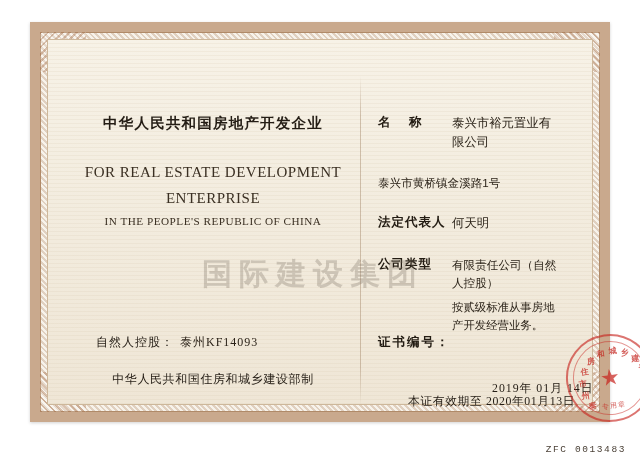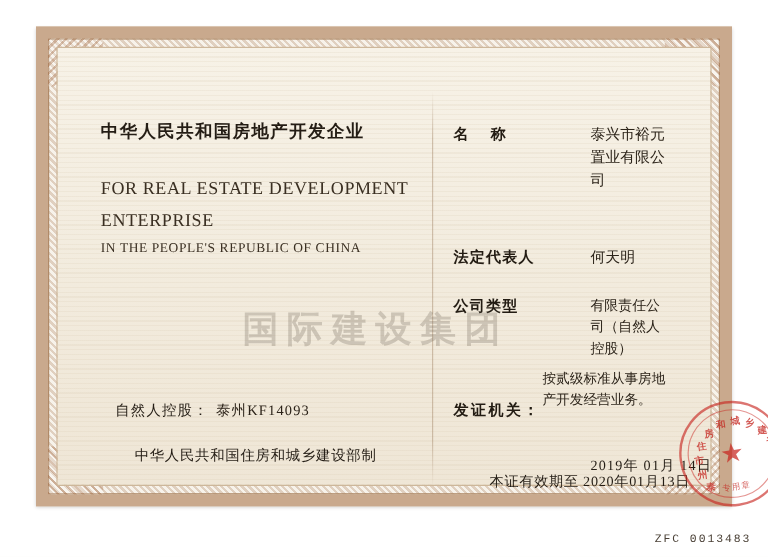--- a/index.html
+++ b/index.html
@@ -84,23 +84,23 @@
   
   .content {
     position: absolute;
     left: 26px; top: 26px; right: 26px; bottom: 26px;
   }
 
   
   .left-col {
     position: absolute;
     left: 10px;
-    top: 34px;
+    top: 48px;
     width: 258px;
-    text-align: left;
+    text-align: center;
     color: #2a2319;
   }
   .cn-head {
     font-family: "Liberation Serif", serif;
     font-size: 14.5px;
     letter-spacing: 1.2px;
     color: #241d15;
     font-weight: 700;
   }
   .cn-title {
@@ -153,45 +153,44 @@
     top: 10px;
     width: 1px;
     height: 330px;
     background: linear-gradient(180deg, rgba(160,130,100,0) 0%, rgba(160,130,100,0.45) 12%, rgba(160,130,100,0.45) 88%, rgba(160,130,100,0) 100%);
   }
 
   
   .right-col {
     position: absolute;
     left: 304px;
-    top: 38px;
+    top: 48px;
     right: 6px;
   }
   .field {
     display: flex;
     align-items: flex-start;
     margin-bottom: 22px;
   }
   .field .lbl {
     width: 74px;
     flex: 0 0 74px;
     font-family: "Liberation Serif", serif;
     font-size: 12.5px;
     font-weight: 700;
     color: #231c13;
     letter-spacing: 3px;
   }
   .field .lbl.wide { letter-spacing: 1px; }
   .field .val {
-    font-family: Liberation Mono, monospace;
+    font-family: Liberation Sans, sans-serif;
     font-size: 11.6px;
     color: #2c241a;
     line-height: 1.55;
     flex: 1;
-    margin-left: 40px;
   }
   .field .val.big { font-size: 12.4px; }
   .sub-note {
     font-family: "Liberation Serif", serif;
     font-size: 11.4px;
     color: #2c241a;
     margin-top: 6px;
     margin-left: 0px;
     line-height: 1.6;
   }
@@ -337,38 +336,39 @@
         <div class="v-div"></div>
 
         <div class="right-col">
 
           <div class="field">
             <div class="lbl">名　称</div>
             <div class="val big">泰兴市裕元置业有限公司</div>
           </div>
 
           <div class="field">
+            <div class="val">泰兴市黄桥镇金溪路1号</div>
           </div>
 
           <div class="field">
             <div class="lbl wide">法定代表人</div>
             <div class="val big">何天明</div>
           </div>
 
           <div class="field">
             <div class="lbl wide">公司类型</div>
             <div>
               <div class="val">有限责任公司（自然人控股）</div>
               <div class="sub-note">按贰级标准从事房地产开发经营业务。</div>
             </div>
           </div>
 
         </div>
 
-        <div class="issue-org">发证机关：</div>
+        <div class="issue-org">证书编号：</div>
 
         <div class="date-line">
           <span>2019</span><span>年</span>
           <span>01</span><span>月</span>
           <span>14</span><span>日</span>
         </div>
 
         <div class="valid-line">本证有效期至 2020年01月13日</div>
 
         <div class="seal">

